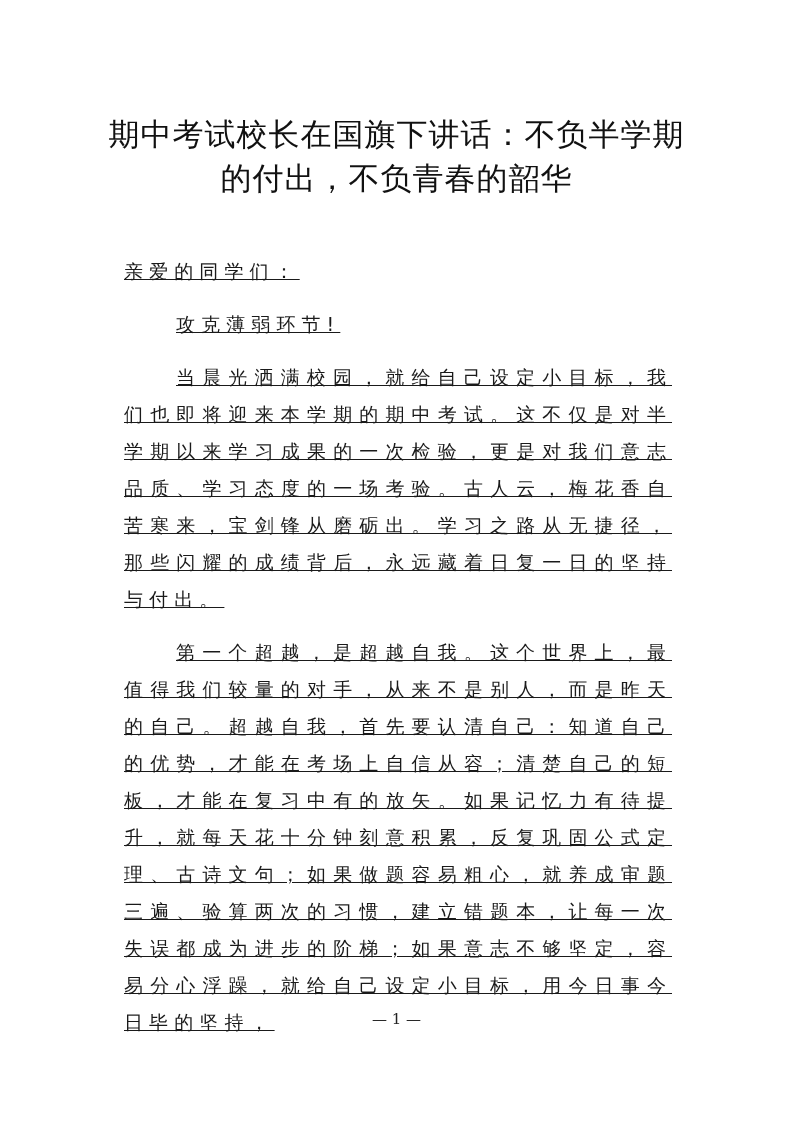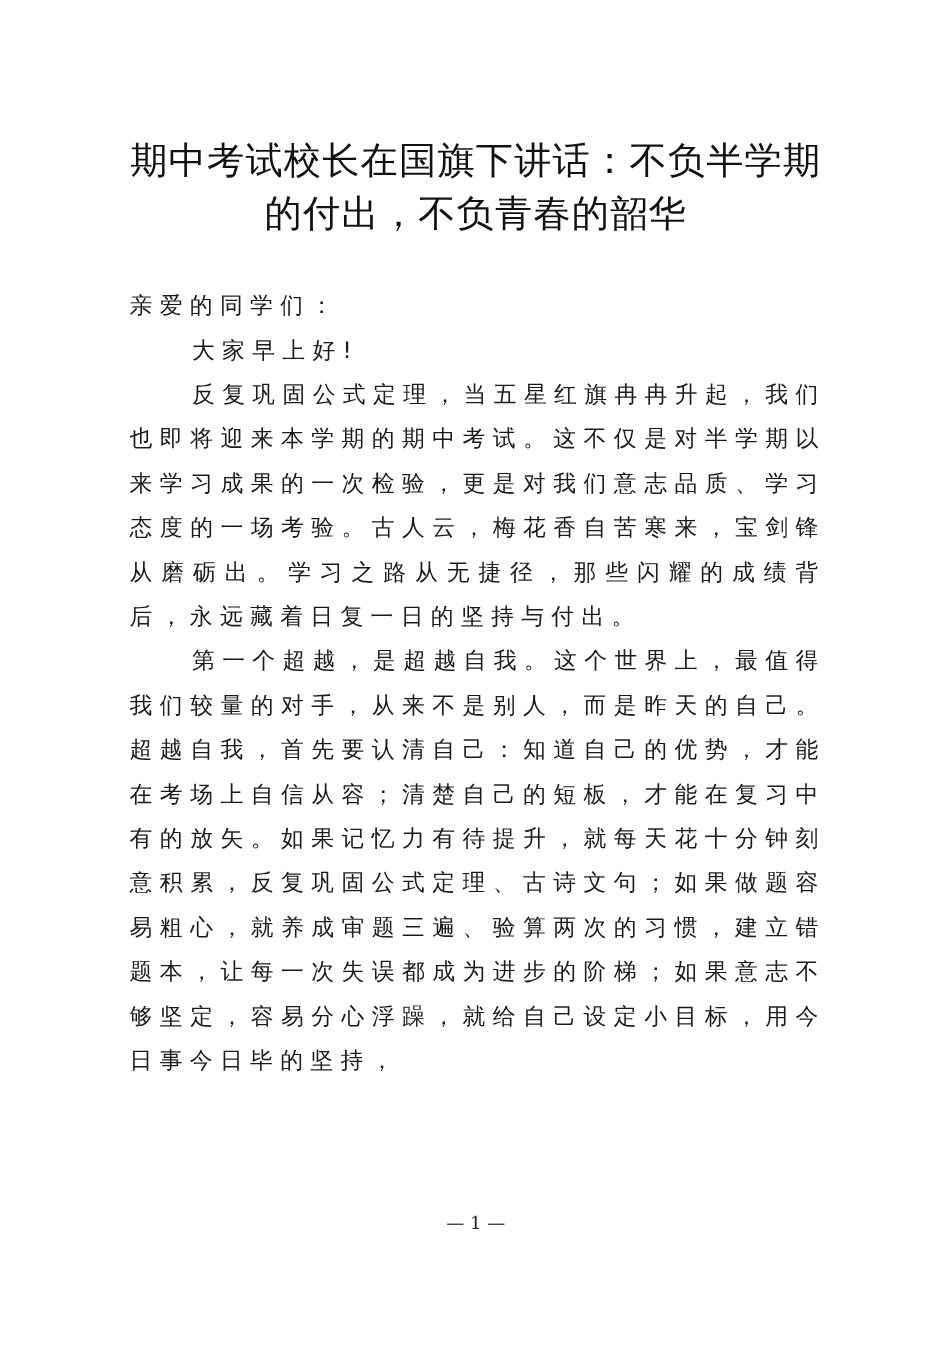--- a/index.html
+++ b/index.html
@@ -12,35 +12,35 @@
     font-size:31px; line-height:44px; color:#111; font-weight:normal;
     letter-spacing:1px;
   }
   .body {
     position:absolute; left:108px; top:237px; width:580px;
     font-family:"DejaVu Sans", "Liberation Sans", sans-serif;
     font-size:19px; line-height:37px; color:#1a1a1a;
     letter-spacing:6.1px;
     text-align:justify;
   }
-  .body p { margin:0; }
+  .body p { margin:16px;text-decoration:underline; }
   .body p.indent { text-indent:52px; }
   .footer {
     position:absolute; left:0; top:1010px; width:793px; text-align:center;
     font-family:"DejaVu Serif", "Liberation Serif", serif;
     font-size:15px; color:#222;
   }
 </style>
 </head>
 <body>
 
 <div class="page">
   <div class="title">期中考试校长在国旗下讲话：不负半学期的付出，不负青春的韶华</div>
 
   <div class="body">
     <p>亲爱的同学们：</p>
-    <p class="indent">大家早上好!</p>
-    <p class="indent">反复巩固公式定理，当五星红旗冉冉升起，我们也即将迎来本学期的期中考试。这不仅是对半学期以来学习成果的一次检验，更是对我们意志品质、学习态度的一场考验。古人云，梅花香自苦寒来，宝剑锋从磨砺出。学习之路从无捷径，那些闪耀的成绩背后，永远藏着日复一日的坚持与付出。</p>
+    <p class="indent">攻克薄弱环节!</p>
+    <p class="indent">当晨光洒满校园，就给自己设定小目标，我们也即将迎来本学期的期中考试。这不仅是对半学期以来学习成果的一次检验，更是对我们意志品质、学习态度的一场考验。古人云，梅花香自苦寒来，宝剑锋从磨砺出。学习之路从无捷径，那些闪耀的成绩背后，永远藏着日复一日的坚持与付出。</p>
     <p class="indent">第一个超越，是超越自我。这个世界上，最值得我们较量的对手，从来不是别人，而是昨天的自己。超越自我，首先要认清自己：知道自己的优势，才能在考场上自信从容；清楚自己的短板，才能在复习中有的放矢。如果记忆力有待提升，就每天花十分钟刻意积累，反复巩固公式定理、古诗文句；如果做题容易粗心，就养成审题三遍、验算两次的习惯，建立错题本，让每一次失误都成为进步的阶梯；如果意志不够坚定，容易分心浮躁，就给自己设定小目标，用今日事今日毕的坚持，</p>
   </div>
 
   <div class="footer">— 1 —</div>
 </div>
 
 </body></html>

